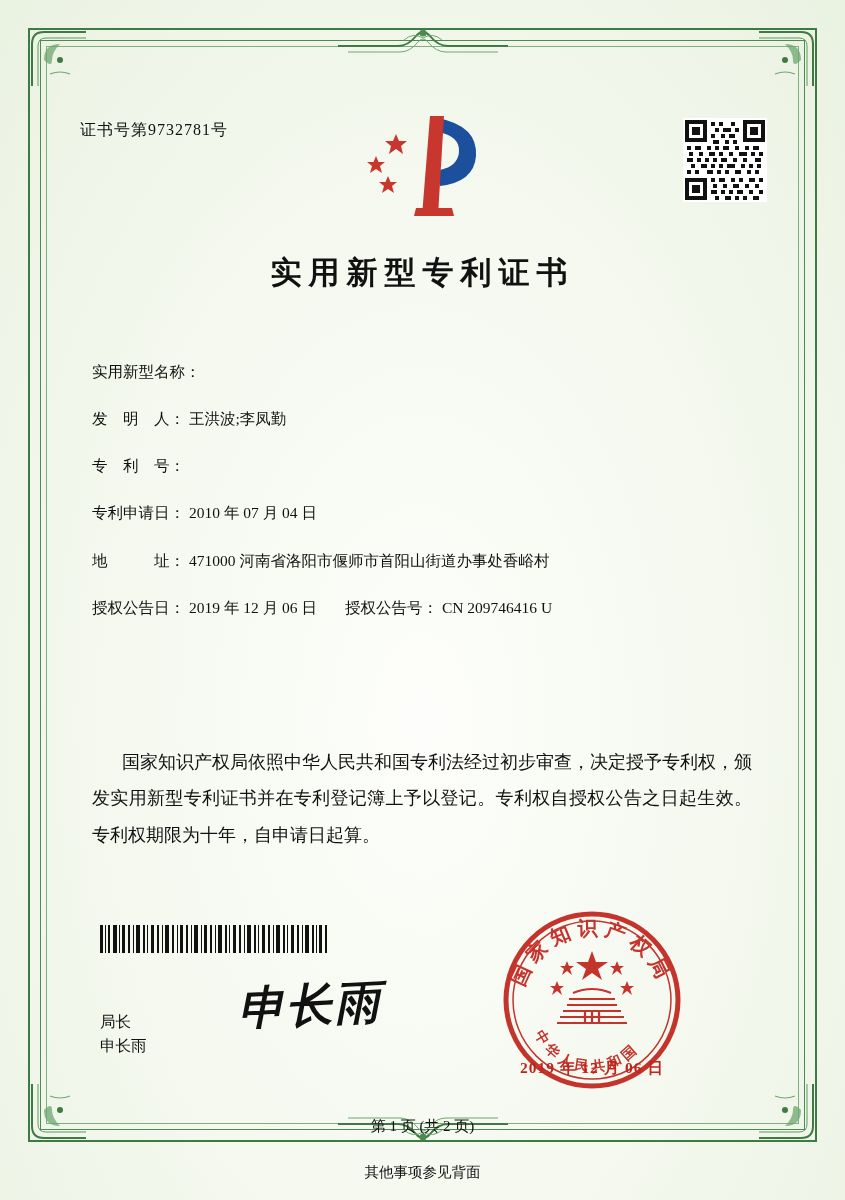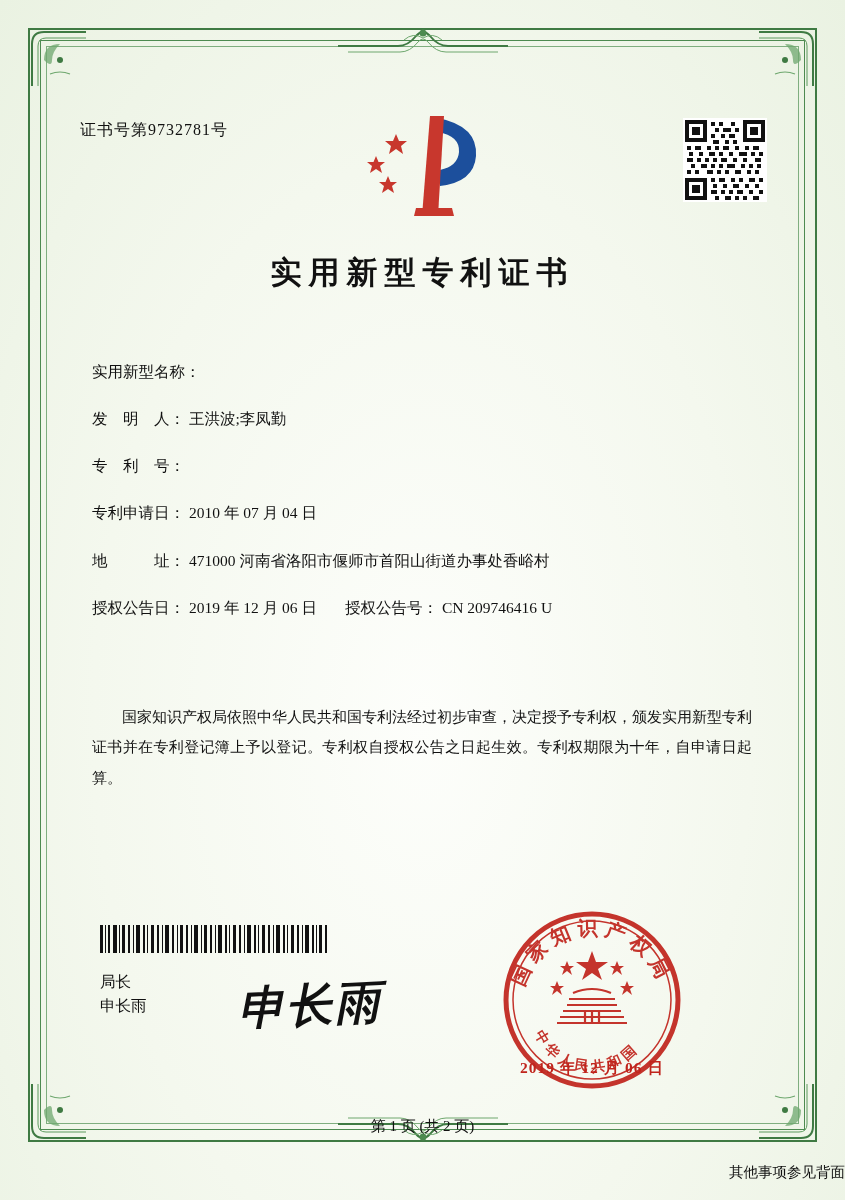--- a/index.html
+++ b/index.html
@@ -129,23 +129,23 @@
   .f-label2 {
     margin-left: 28px;
     white-space: pre;
   }
   .f-value2 { margin-left: 4px; }
 
   
   .paras {
     position: absolute;
     left: 92px;
-    top: 702px;
+    top: 744px;
     width: 660px;
-    font-size: 15px;
+    font-size: 18px;
     line-height: 2.02;
     color: #111;
     text-align: justify;
   }
   .paras p {
     margin: 0 0 6px 0;
     text-indent: 30px;
   }
 
   
@@ -154,21 +154,21 @@
     left: 100px;
     top: 925px;
     width: 230px;
     height: 28px;
   }
 
   
   .sig-label {
     position: absolute;
     left: 100px;
-    top: 970px;
+    top: 1010px;
     font-size: 15.5px;
     line-height: 1.55;
     color: #111;
   }
   .sig-script {
     position: absolute;
     left: 238px;
     top: 975px;
     font-size: 46px;
     font-family: "DejaVu Serif", serif;
@@ -205,21 +205,21 @@
     left: 0; right: 0;
     top: 1117px;
     text-align: center;
     font-size: 15px;
     color: #111;
   }
   .footer-note {
     position: absolute;
     left: 0; right: 0;
     top: 1163px;
-    text-align: right;
+    text-align: center;
     font-size: 14.5px;
     color: #111;
   }
 </style>
 </head>
 <body>
 
 <div class="page">
 
   <div class="frame-outer"></div>

